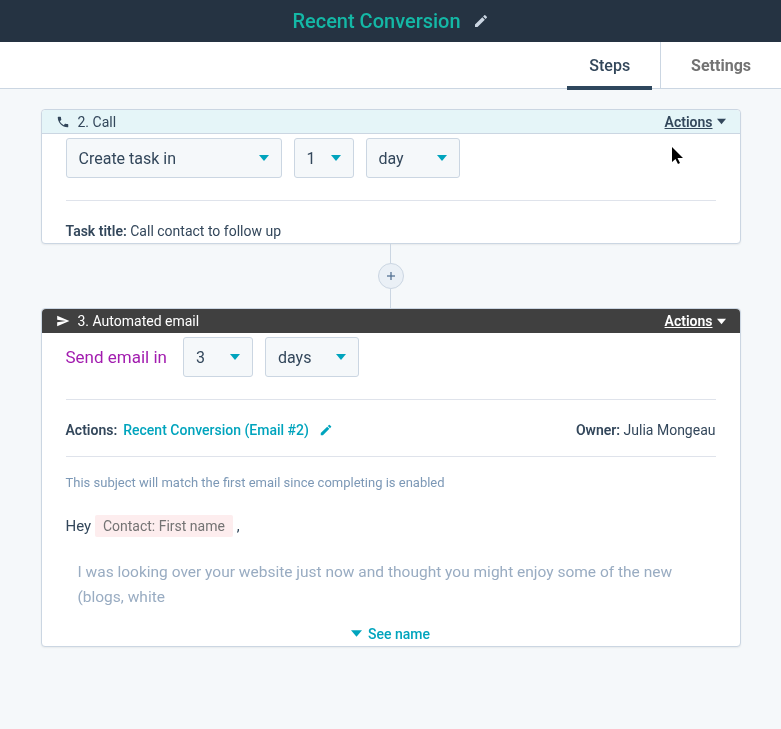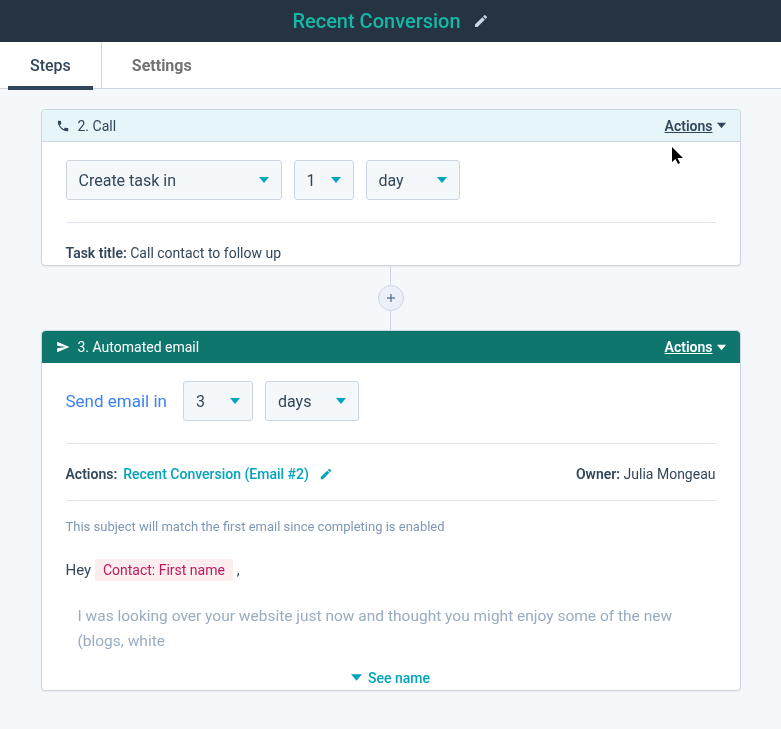--- a/index.html
+++ b/index.html
@@ -25,21 +25,21 @@
       font-size: 20px;
       font-weight: 500;
     }
     .header .edit-icon {
       color: #cbd6e2;
     }
     .tabbar {
       background: #fff;
       border-bottom: 1px solid #cbd6e2;
       display: flex;
-      justify-content: flex-start;
+      justify-content: flex-end;
       height: 47px;
     }
     .tabbar-inner {
       display: flex;
       height: 47px;
     }
     .tab {
       display: flex;
       align-items: center;
       padding: 0 30px;
@@ -71,57 +71,56 @@
       align-items: center;
     }
     .card {
       width: 700px;
       background: #fff;
       border: 1px solid #cbd6e2;
       border-radius: 4px;
       box-shadow: 0 1px 2px rgba(0,0,0,.06);
     }
     .card-header {
-      height: 32px;
+      height: 24px;
       display: flex;
       align-items: center;
       justify-content: space-between;
       padding: 0 14px;
       font-size: 14px;
     }
     .card-header .left {
       display: flex;
       align-items: center;
       gap: 8px;
     }
     .card1 .card-header {
       background: #e5f5f8;
       color: #33475b;
       border-bottom: 1px solid #cbd6e2;
       border-radius: 4px 4px 0 0;
     }
     .card2 .card-header {
-      background: #0f766e;
+      background: #404040;
       color: #fff;
       border-radius: 4px 4px 0 0;
       gap: 32px;
     }
     .actions-link {
       font-weight: 600;
       text-decoration: underline;
       display: inline-flex;
       align-items: center;
       gap: 4px;
       cursor: pointer;
     }
     .card1 .actions-link { color: #33475b; }
     .card2 .actions-link { color: #fff; }
     .card-body {
       padding: 4px 24px;
-      margin-top: 14px;
     }
     .row {
       display: flex;
       align-items: center;
       gap: 12px;
     }
     .select {
       border: 1px solid #cbd6e2;
       background: #f5f8fa;
       border-radius: 3px;
@@ -197,21 +196,21 @@
       border: 1px solid #cbd6e2;
       color: #516f90;
       display: flex;
       align-items: center;
       justify-content: center;
       font-size: 16px;
       cursor: pointer;
     }
     .send-label {
       font-size: 17px;
-      color: #3b82f6;
+      color: #a21caf;
       margin-right: 4px;
     }
     .template-row {
       display: flex;
       justify-content: space-between;
       align-items: center;
       font-size: 14px;
     }
     .template-left { display: flex; align-items: center; gap: 6px; }
     .template-link {
@@ -225,21 +224,21 @@
       margin-top: 18px;
     }
     .email-preview {
       margin-top: 24px;
       font-size: 15px;
       color: #33475b;
       line-height: 1.6;
     }
     .token {
       background: #fdedee;
-      color: #be185d;
+      color: #737373;
       padding: 3px 8px;
       border-radius: 2px;
       font-size: 14px;
     }
     .email-body {
       margin-top: 22px;
       color: #99acc2;
       font-size: 15.5px;
       padding-left: 12px;
     }

